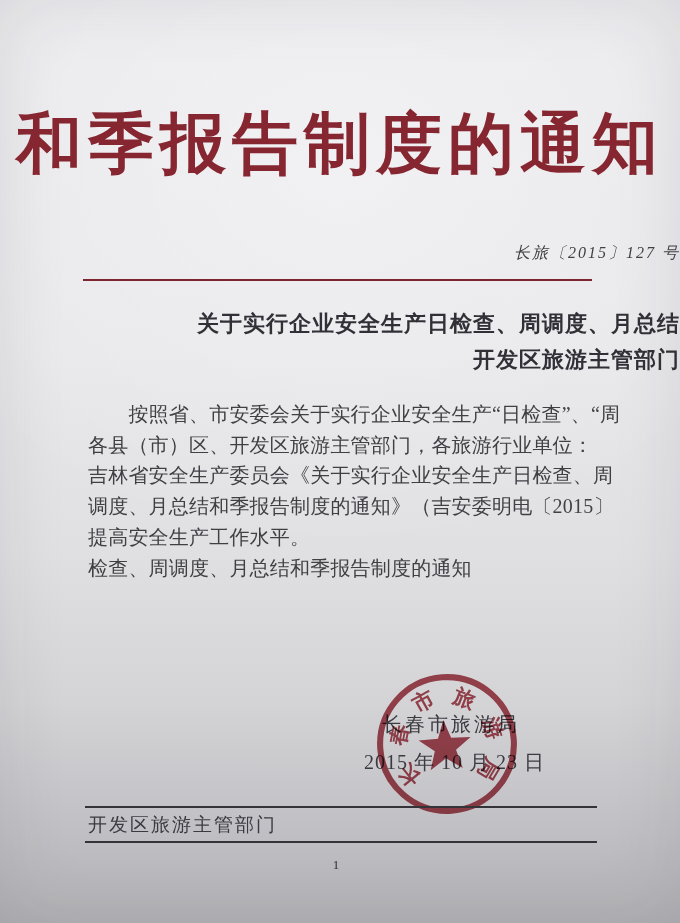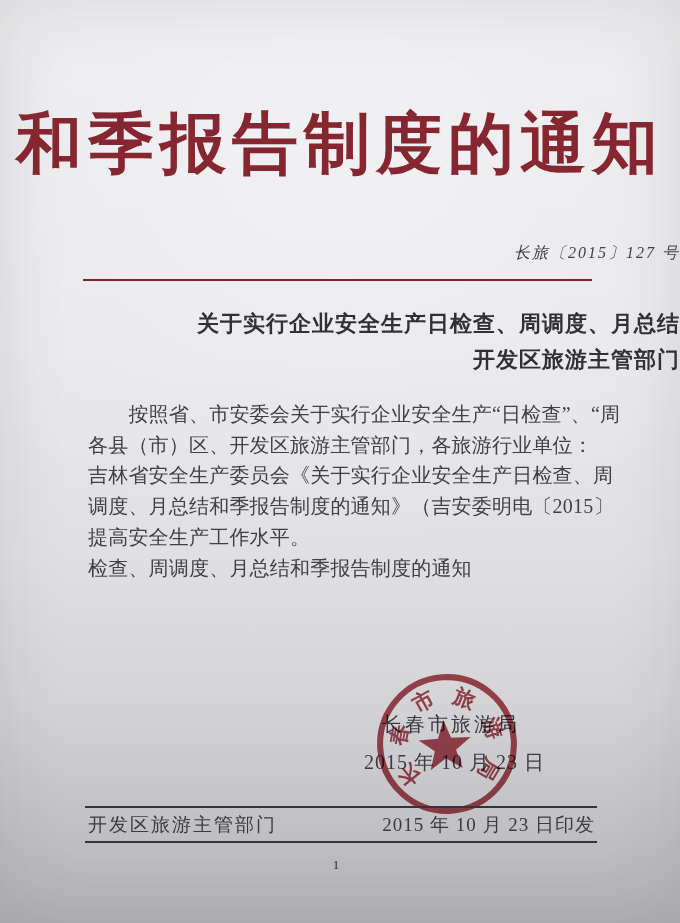--- a/index.html
+++ b/index.html
@@ -104,17 +104,16 @@
   <text x="75" y="34" font-size="21" text-anchor="middle" transform="rotate(-75 75 75)">春</text>
   <text x="75" y="34" font-size="21" text-anchor="middle" transform="rotate(-25 75 75)">市</text>
   <text x="75" y="34" font-size="21" text-anchor="middle" transform="rotate(25 75 75)">旅</text>
   <text x="75" y="34" font-size="21" text-anchor="middle" transform="rotate(75 75 75)">游</text>
   <text x="75" y="34" font-size="21" text-anchor="middle" transform="rotate(125 75 75)">局</text>
 </svg>
 
 <div class="footer-rule top"></div>
 <div class="footer-row">
   <span class="office">开发区旅游主管部门</span>
-  <span class="print-date">2015 年 10 月 23 日印发</span>
 </div>
 <div class="footer-rule bottom"></div>
 
 <div class="page-number">1</div>
 
 </body></html>

